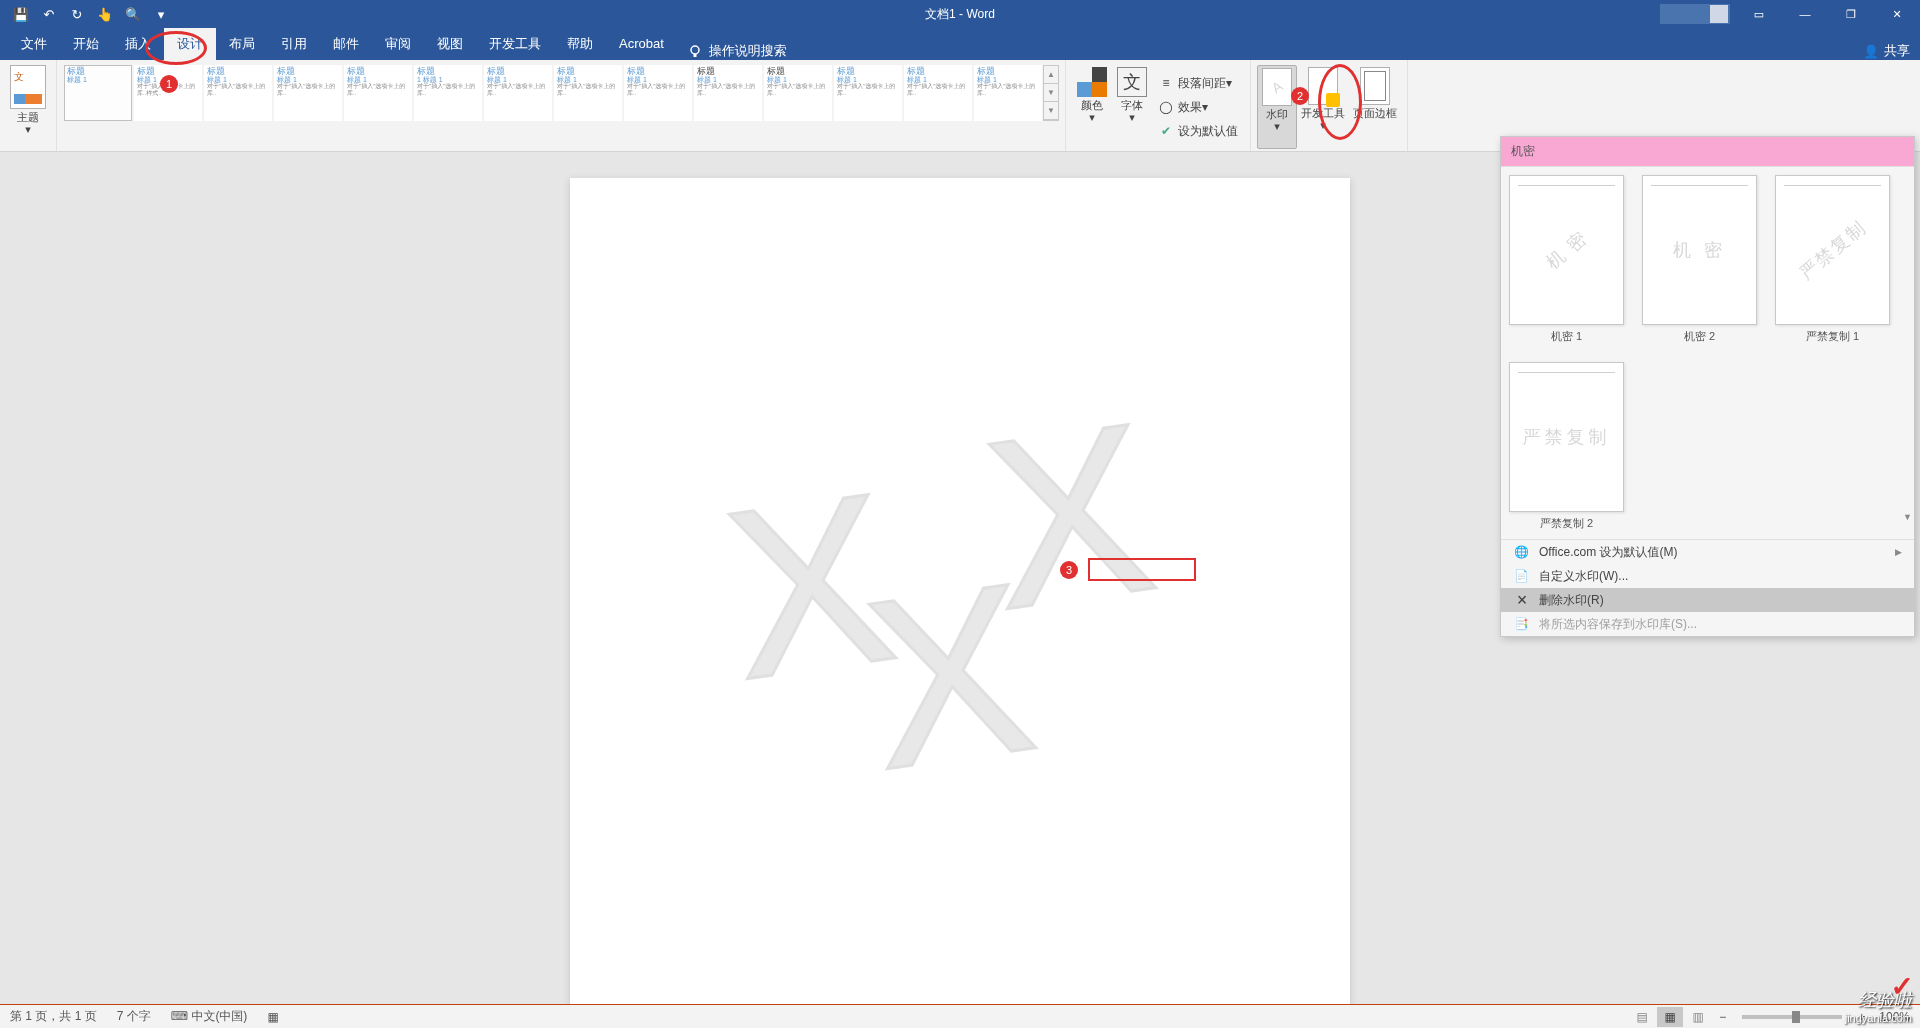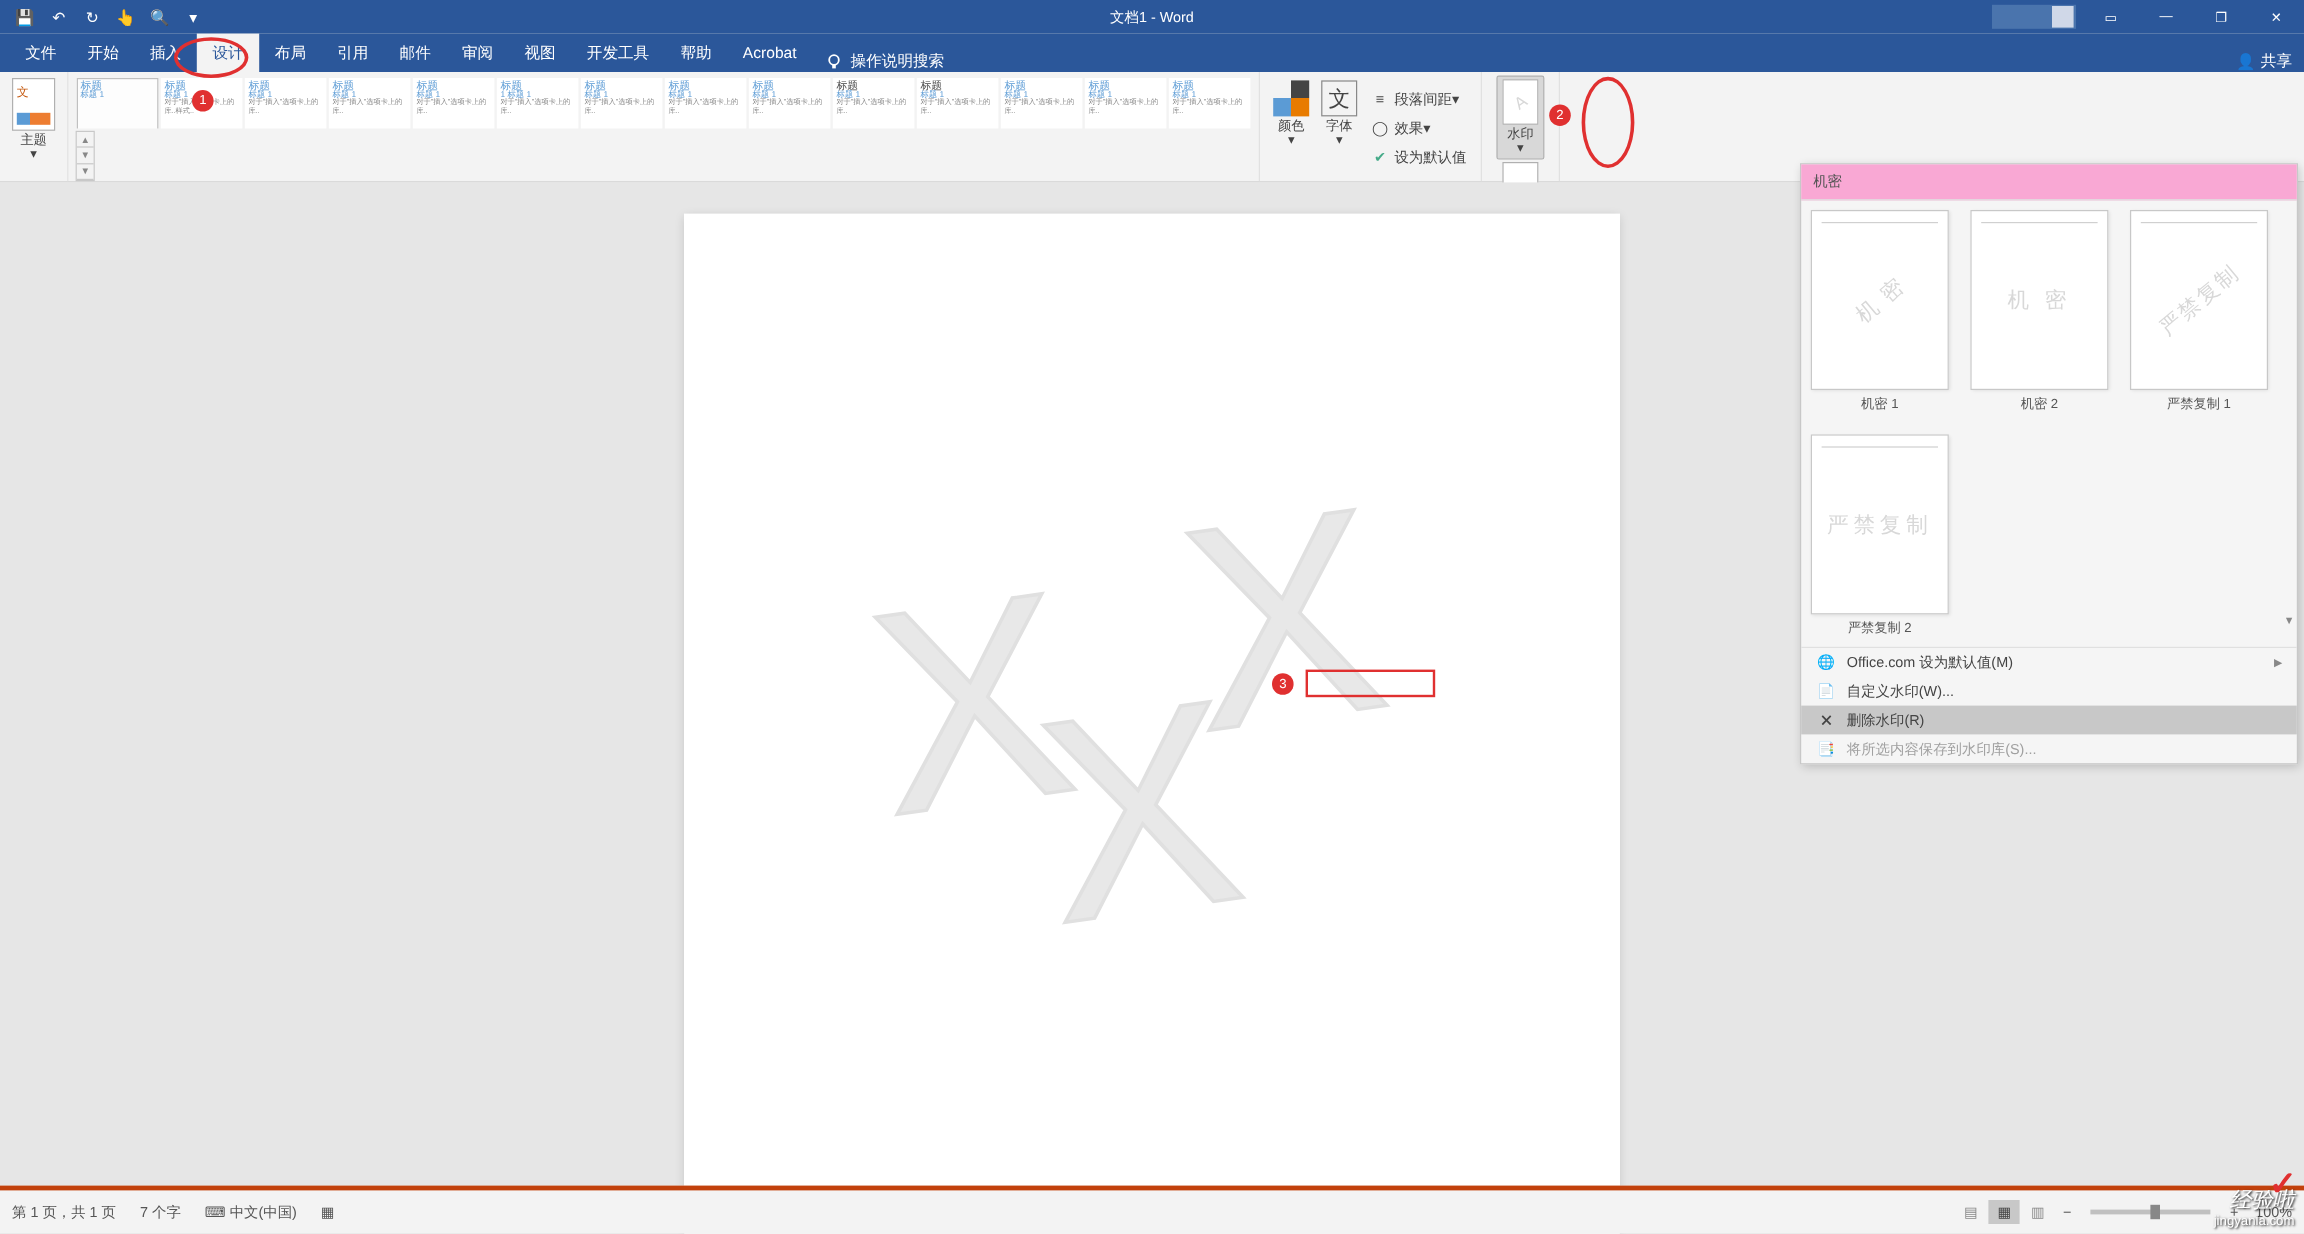--- a/index.html
+++ b/index.html
@@ -58,21 +58,21 @@
 .dd-thumb::before{content:"";position:absolute;top:9px;left:8px;right:8px;height:1px;background:#d0d0d0}
 .dd-wm{position:absolute;top:50%;left:50%;transform:translate(-50%,-50%) rotate(-40deg);color:#d8d8d8;font-size:18px;white-space:nowrap;letter-spacing:2px}
 .dd-wm.h{transform:translate(-50%,-50%);letter-spacing:4px}
 .dd-cap{font-size:11px;color:#555;margin-top:4px}
 .dd-menu{border-top:1px solid #e0e0e0}
 .dd-mi{display:flex;align-items:center;padding:4px 12px;font-size:12px;color:#444;height:24px}
 .dd-mi.hl{background:#c8c8c8}
 .dd-mi.dis{color:#a0a0a0}
 .dd-mi .mi-ic{width:18px;height:16px;margin-right:8px;display:inline-flex;align-items:center;justify-content:center}
 .dd-mi .arr{margin-left:auto;font-size:9px;color:#888}
-.statusbar{position:absolute;bottom:0;left:0;right:0;height:40px;background:#f3f3f3;border-top:4px solid #c2410c;display:flex;align-items:center;font-size:12px;color:#555;padding:0 10px}
+.statusbar{position:absolute;bottom:0;left:0;right:0;height:24px;background:#f3f3f3;border-top:1px solid #c2410c;display:flex;align-items:center;font-size:12px;color:#555;padding:0 10px}
 .sb-item{margin-right:20px}
 .sb-right{margin-left:auto;display:flex;align-items:center;gap:2px}
 .view-btn{width:26px;height:20px;display:flex;align-items:center;justify-content:center;font-size:12px;color:#888}
 .view-btn.act{background:#c8c8c8;color:#444}
 .zoom-slider{width:100px;height:4px;background:#c0c0c0;margin:0 8px;position:relative}
 .zoom-slider::after{content:"";position:absolute;left:50%;top:-4px;width:8px;height:12px;background:#888}
 .brand{position:absolute;bottom:4px;right:8px;z-index:40;text-align:right}
 .brand-cn{color:#fff;font-size:18px;font-weight:normal;text-shadow:1px 1px 2px #000;font-style:italic}
 .brand-en{color:#fff;font-size:11px;text-shadow:1px 1px 2px #000}
 .check{color:#e03030;font-size:28px;font-weight:bold;position:absolute;right:-2px;top:-18px}
@@ -128,21 +128,21 @@
   </div>
 </div>
 
 <div class="ribbon">
   <div class="rb-group">
     <div class="big-btn">
       <div class="theme-icon"></div>
       <div class="lbl"><span>主题</span><br>▾</div>
     </div>
   </div>
-  <div class="rb-group" style="flex-direction:column;align-items:flex-start">
+  <div class="rb-group" style="flex-direction:row;align-items:flex-start">
     <div class="style-gallery">
       <div class="style-item sel">
           <span class="t1">标题</span>
           <span class="t2">标题 1</span>
         </div>
       <div class="style-item"><span class="t1">标题</span><span class="t2">标题 1</span>对于"插入"选项卡上的库..样式..</div>
       <div class="style-item"><span class="t1">标题</span><span class="t2">标题 1</span>对于"插入"选项卡上的库..</div>
       <div class="style-item"><span class="t1">标题</span><span class="t2">标题 1</span>对于"插入"选项卡上的库..</div>
       <div class="style-item"><span class="t1">标题</span><span class="t2">标题 1</span>对于"插入"选项卡上的库..</div>
       <div class="style-item"><span class="t1">标题</span><span class="t2">1 标题 1</span>对于"插入"选项卡上的库..</div>
@@ -172,21 +172,21 @@
     </div>
     <div class="fmt-group">
       <div class="sm-row"><span class="sm-ic">≡</span><span>段落间距</span> ▾</div>
       <div class="sm-row"><span class="sm-ic">◯</span><span>效果</span> ▾</div>
       <div class="sm-row">
           <span class="sm-ic" style="color:#4a8">✔</span>
           <span>设为默认值</span>
         </div>
     </div>
   </div>
-  <div class="rb-group" style="flex-direction:column">
+  <div class="rb-group" style="flex-direction:row">
     <div class="big-btn" style="background:#d8d8d8;border:1px solid #b0b0b0;border-radius:2px">
       <div class="wm-ic"></div>
       <div class="lbl"><span>水印</span><br>▾</div>
     </div>
     <div class="big-btn">
       <div class="pcolor-ic"></div>
       <div class="lbl"><span>开发工具</span><br>▾</div>
     </div>
     <div class="big-btn">
       <div class="pborder-ic"></div>

